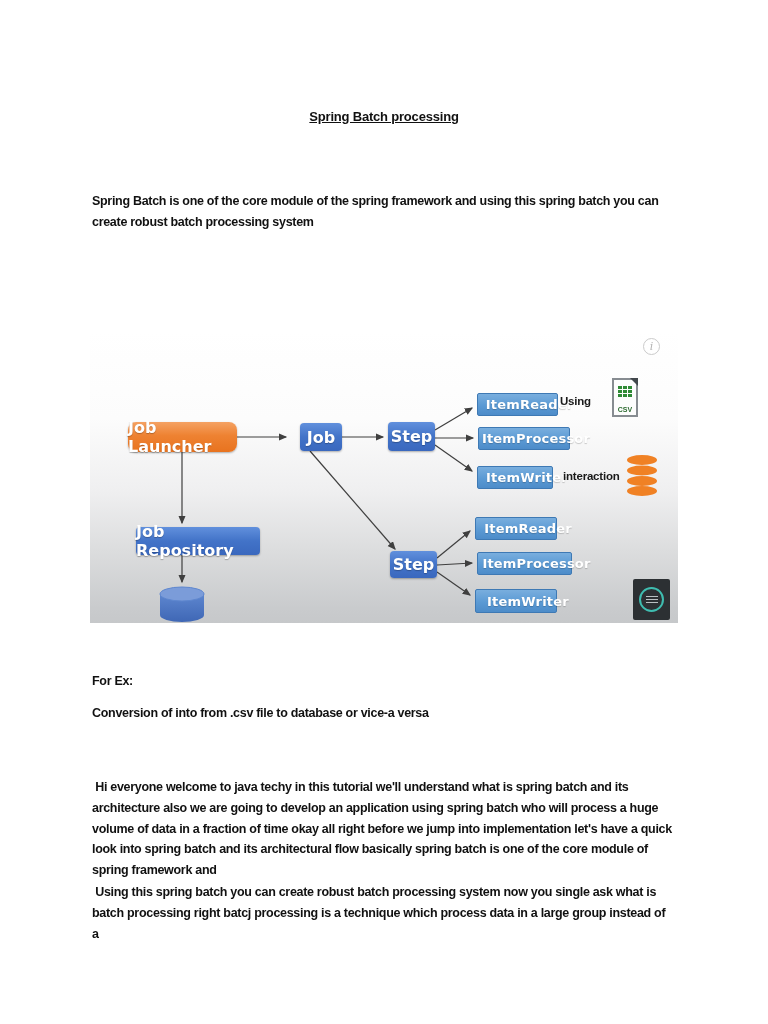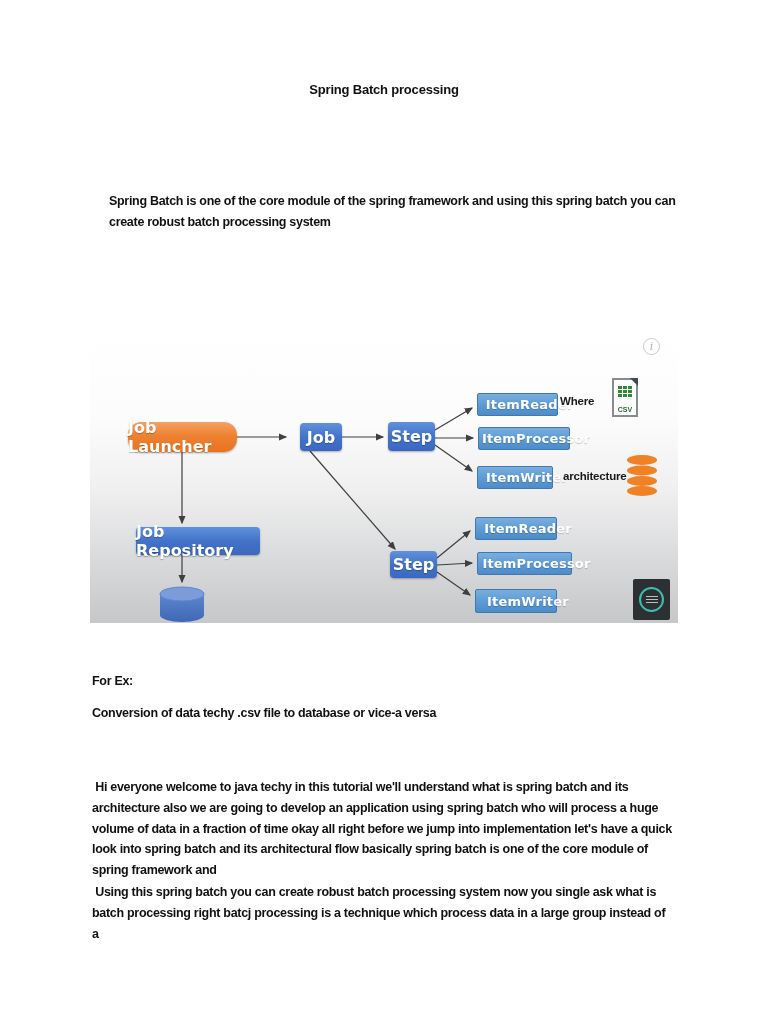--- a/index.html
+++ b/index.html
@@ -2,29 +2,29 @@
 <html><head>
 <meta charset="utf-8">
 <style>
   * { margin:0; padding:0; box-sizing:border-box; }
   html,body { background:#fff; }
   .page {
     position:relative; width:768px; height:1024px; background:#ffffff;
     font-family:"Liberation Sans", sans-serif; color:#111; overflow:hidden;
   }
   .doc-title {
-    position:absolute; top:82px; left:0; width:768px; text-align:center;
-    font-size:13px; font-weight:bold; letter-spacing:-0.2px;
+    position:absolute; top:109px; left:0; width:768px; text-align:center;
+    font-size:13px; font-weight:bold; letter-spacing:-0.2px;text-decoration:underline;
   }
   .para {
     position:absolute; left:92px; width:580px;
     font-size:12.5px; font-weight:bold; letter-spacing:-0.3px;
     line-height:20.8px; white-space:pre-wrap;
   }
-  .p1 { top:191px;margin-left:17px; }
+  .p1 { top:191px; }
   .p2 { top:274px; }
   .forex { top:671px; }
   .conversion { top:703px; }
   .p3 { top:777px; }
   .p4 { top:882px; }
 
   
   .diagram {
     position:absolute; left:90px; top:331px; width:588px; height:292px;
     background:linear-gradient(180deg,#ffffff 0%,#fcfcfc 30%,#efeff0 55%,#dcddde 75%,#c9cbcd 95%,#c6c8ca 100%);
@@ -32,21 +32,21 @@
   }
   .arrow-layer { position:absolute; left:0; top:0; width:588px; height:292px; }
   .node {
     position:absolute; display:flex; align-items:center; justify-content:center;
     color:#fff; font-weight:bold; text-shadow:0 1px 1px rgba(0,0,0,.25);
     border-radius:4px; box-shadow:0 1px 2px rgba(0,0,0,.3);
   }
   .launcher {
     left:38px; top:91px; width:109px; height:30px; font-size:16px;
     background:linear-gradient(180deg,#f5a263 0%,#ee8232 45%,#e8731f 100%);
-    border-radius:13px;
+    border-radius:8px;
   }
   .flow-blue { background:linear-gradient(180deg,#6190dd 0%,#4273c8 50%,#3a68be 100%); }
   .job   { left:202px; top:92px;  width:42px;  height:28px; font-size:16px;margin-left:8px; }
   .step1 { left:298px; top:91px;  width:47px;  height:29px; font-size:16px; }
   .step2 { left:300px; top:220px; width:47px;  height:27px; font-size:16px; }
   .repo  { left:46px;  top:196px; width:124px; height:28px; font-size:16px; }
   .item {
     position:absolute; display:flex; align-items:center; justify-content:center;
     color:#fff; font-weight:bold; font-size:13px; text-shadow:0 1px 1px rgba(0,0,0,.2);
     background:linear-gradient(180deg,#79aede 0%,#5b9ad4 55%,#4d8cc9 100%);
@@ -147,22 +147,22 @@
     <div class="node flow-blue step2">Step</div>
     <div class="node flow-blue repo">Job Repository</div>
 
     <div class="item ir1">ItemReader</div>
     <div class="item ip1">ItemProcessor</div>
     <div class="item iw1">ItemWriter</div>
     <div class="item ir2">ItemReader</div>
     <div class="item ip2">ItemProcessor</div>
     <div class="item iw2">ItemWriter</div>
 
-    <div class="side-label src-label">Where</div>
-    <div class="side-label dst-label">architecture</div>
+    <div class="side-label src-label">Using</div>
+    <div class="side-label dst-label">interaction</div>
 
     <div class="csv-icon">
       <div class="csv-fold"></div>
       <svg class="csv-grid" width="14" height="11">
         <g fill="#2f8a35">
           <rect x="0" y="0" width="4" height="3"></rect>
             <rect x="5" y="0" width="4" height="3"></rect>
             <rect x="10" y="0" width="4" height="3"></rect>
           <rect x="0" y="4" width="4" height="3"></rect>
             <rect x="5" y="4" width="4" height="3"></rect>
@@ -197,17 +197,17 @@
 
     <div class="logo-badge">
       <div class="logo-ring">
         <div class="logo-lines"></div>
       </div>
     </div>
 
   </div>
 
   <p class="para forex">For Ex:</p>
-  <p class="para conversion">Conversion of data techy .csv file to database or vice-a versa</p>
+  <p class="para conversion">Conversion of into from .csv file to database or vice-a versa</p>
   <p class="para p3"> Hi everyone welcome to java techy in this tutorial we'll understand what is spring batch and its architecture also we are going to develop an application using spring batch who will process a huge volume of data in a fraction of time okay all right before we jump into implementation let's have a quick look into spring batch and its architectural flow basically spring batch is one of the core module of spring framework and</p>
   <p class="para p4"> Using this spring batch you can create robust batch processing system now you single ask what is batch processing right batcj processing is a technique which process data in a large group instead of a</p>
 
 </div>
 
 </body></html>

